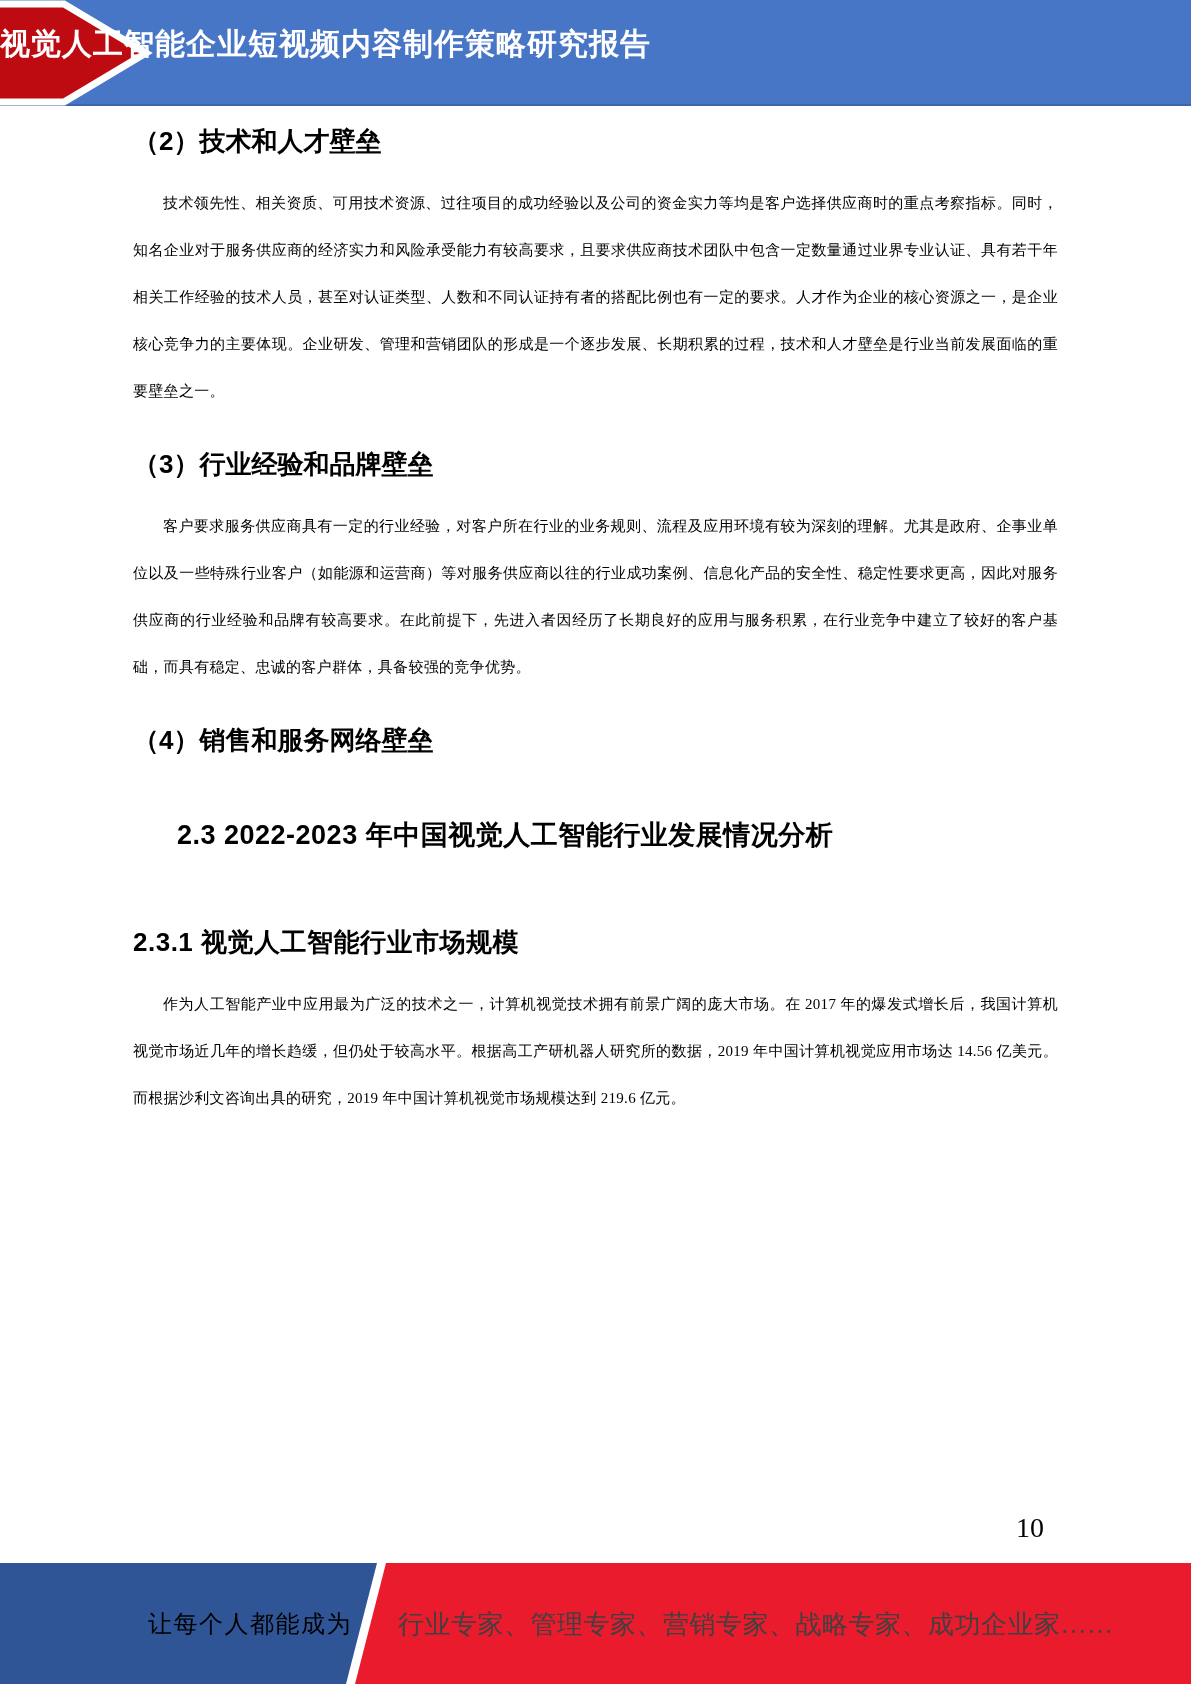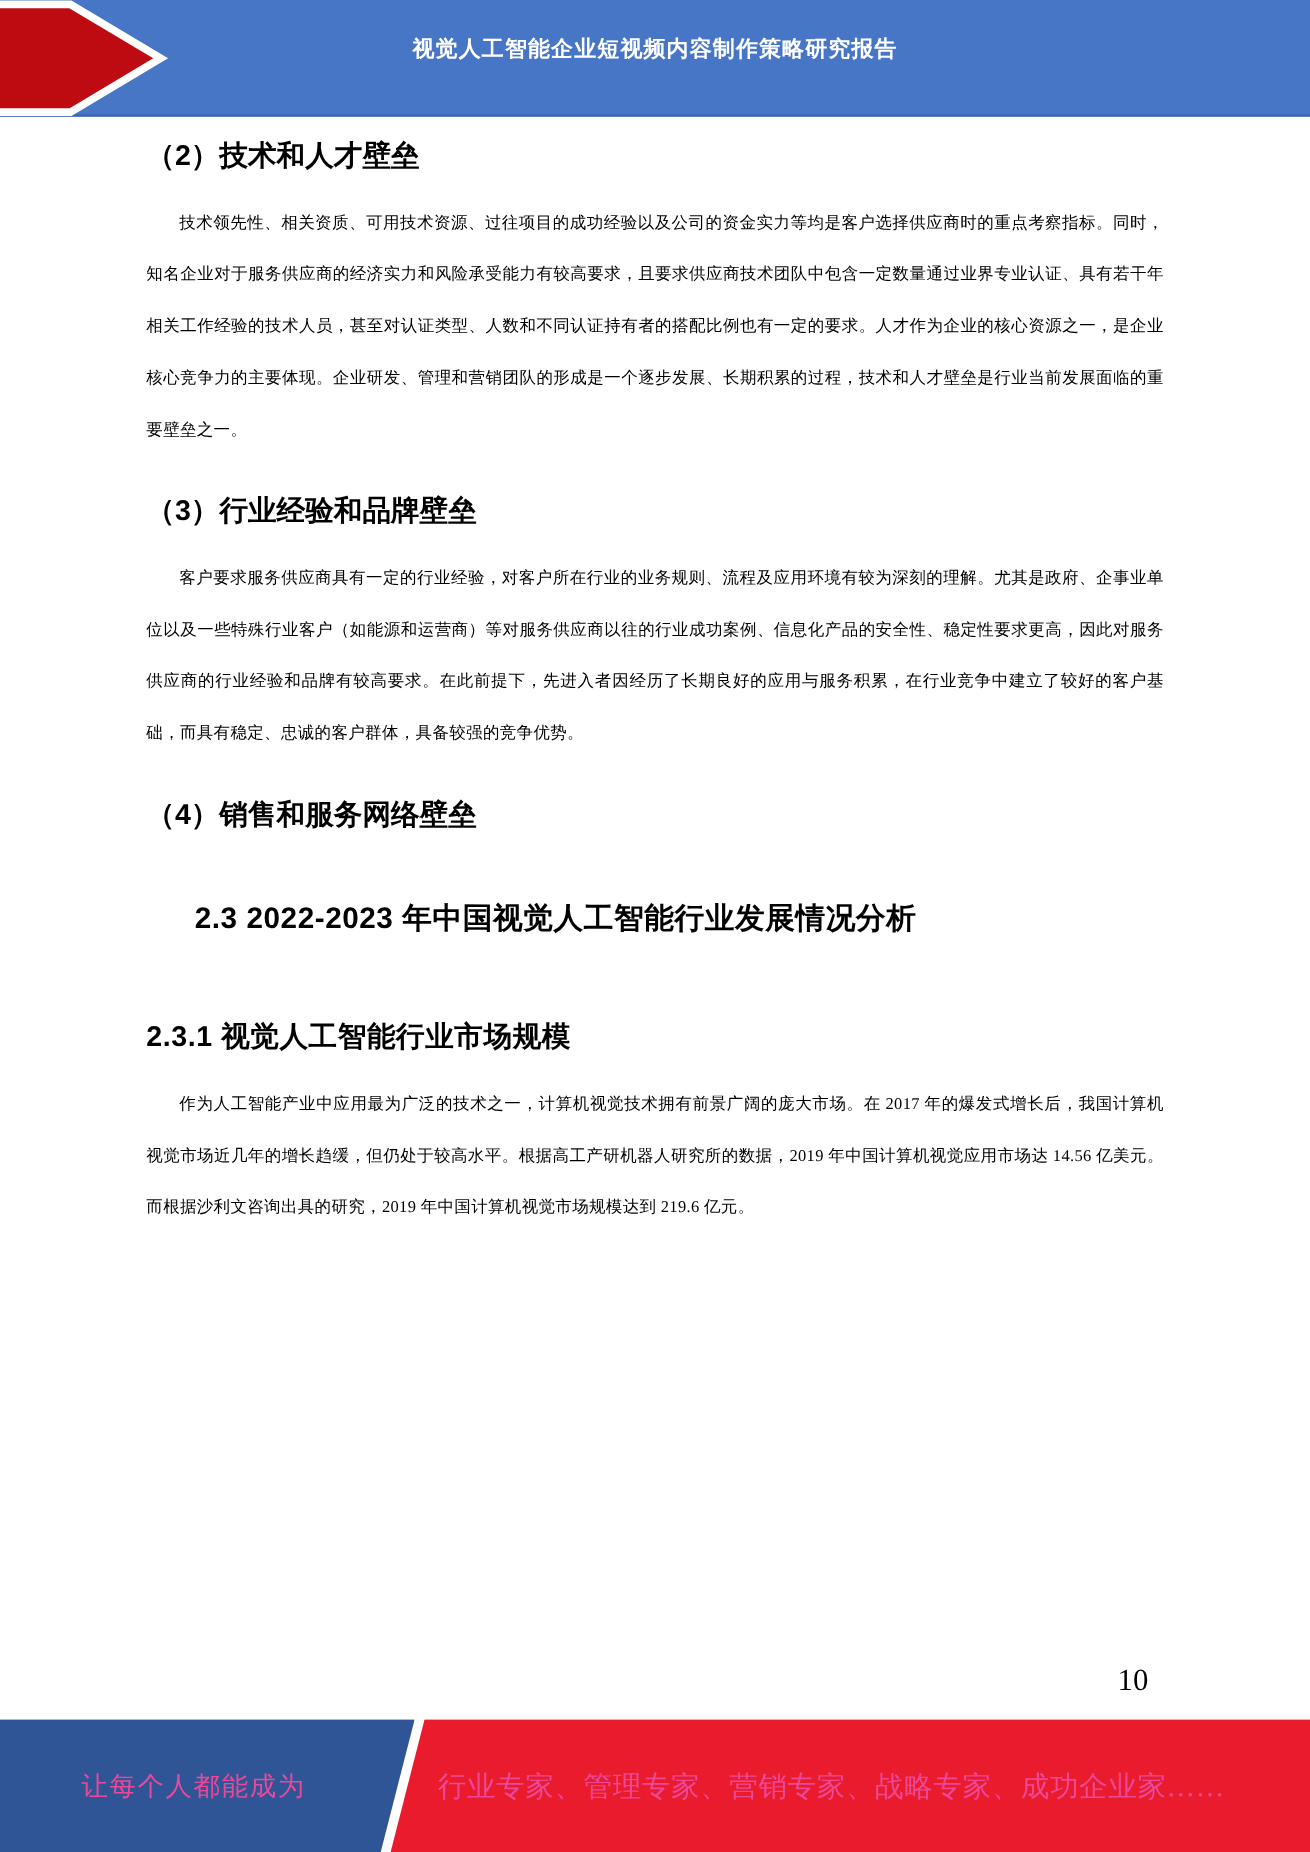--- a/index.html
+++ b/index.html
@@ -26,25 +26,24 @@
   .arrow-wrap {
     position: absolute;
     left: 0; top: 0;
     width: 160px; height: 106px;
   }
   .top-banner .title {
     position: absolute;
     left: 0; right: 0;
     top: 44px;
     transform: translateY(-50%);
-    text-align: center;
     color: #ffffff;
     font-family: "Liberation Sans", "DejaVu Sans", sans-serif;
     font-weight: bold;
-    font-size: 20px;
+    font-size: 30px;
     letter-spacing: 1px;
   }
 
   
   .content {
     padding: 0 133px;
   }
   .sec-heading {
     font-family: "Liberation Sans", "DejaVu Sans", sans-serif;
     font-weight: bold;
@@ -105,32 +104,32 @@
     inset: 0;
     background: #EA1B2C;
     clip-path: polygon(386px 0, 100% 0, 100% 100%, 355px 100%);
   }
   .footer-left-text {
     position: absolute;
     left: 0;
     width: 352px;
     top: 50%;
     transform: translateY(-50%);
-    text-align: center;
-    color: #ec4899;
+    text-align: right;
+    color: #000000;
     font-size: 24px;
     letter-spacing: 1.5px;
     font-family: "Liberation Serif", "DejaVu Serif", serif;
   }
   .footer-right-text {
     position: absolute;
     left: 398px;
     top: 50%;
     transform: translateY(-50%);
-    color: #ec4899;
+    color: #404040;
     font-size: 26px;
     letter-spacing: 0.5px;
     font-family: "Liberation Serif", "DejaVu Serif", serif;
     white-space: nowrap;
   }
 </style>
 </head>
 <body>
 
 <div class="page">

